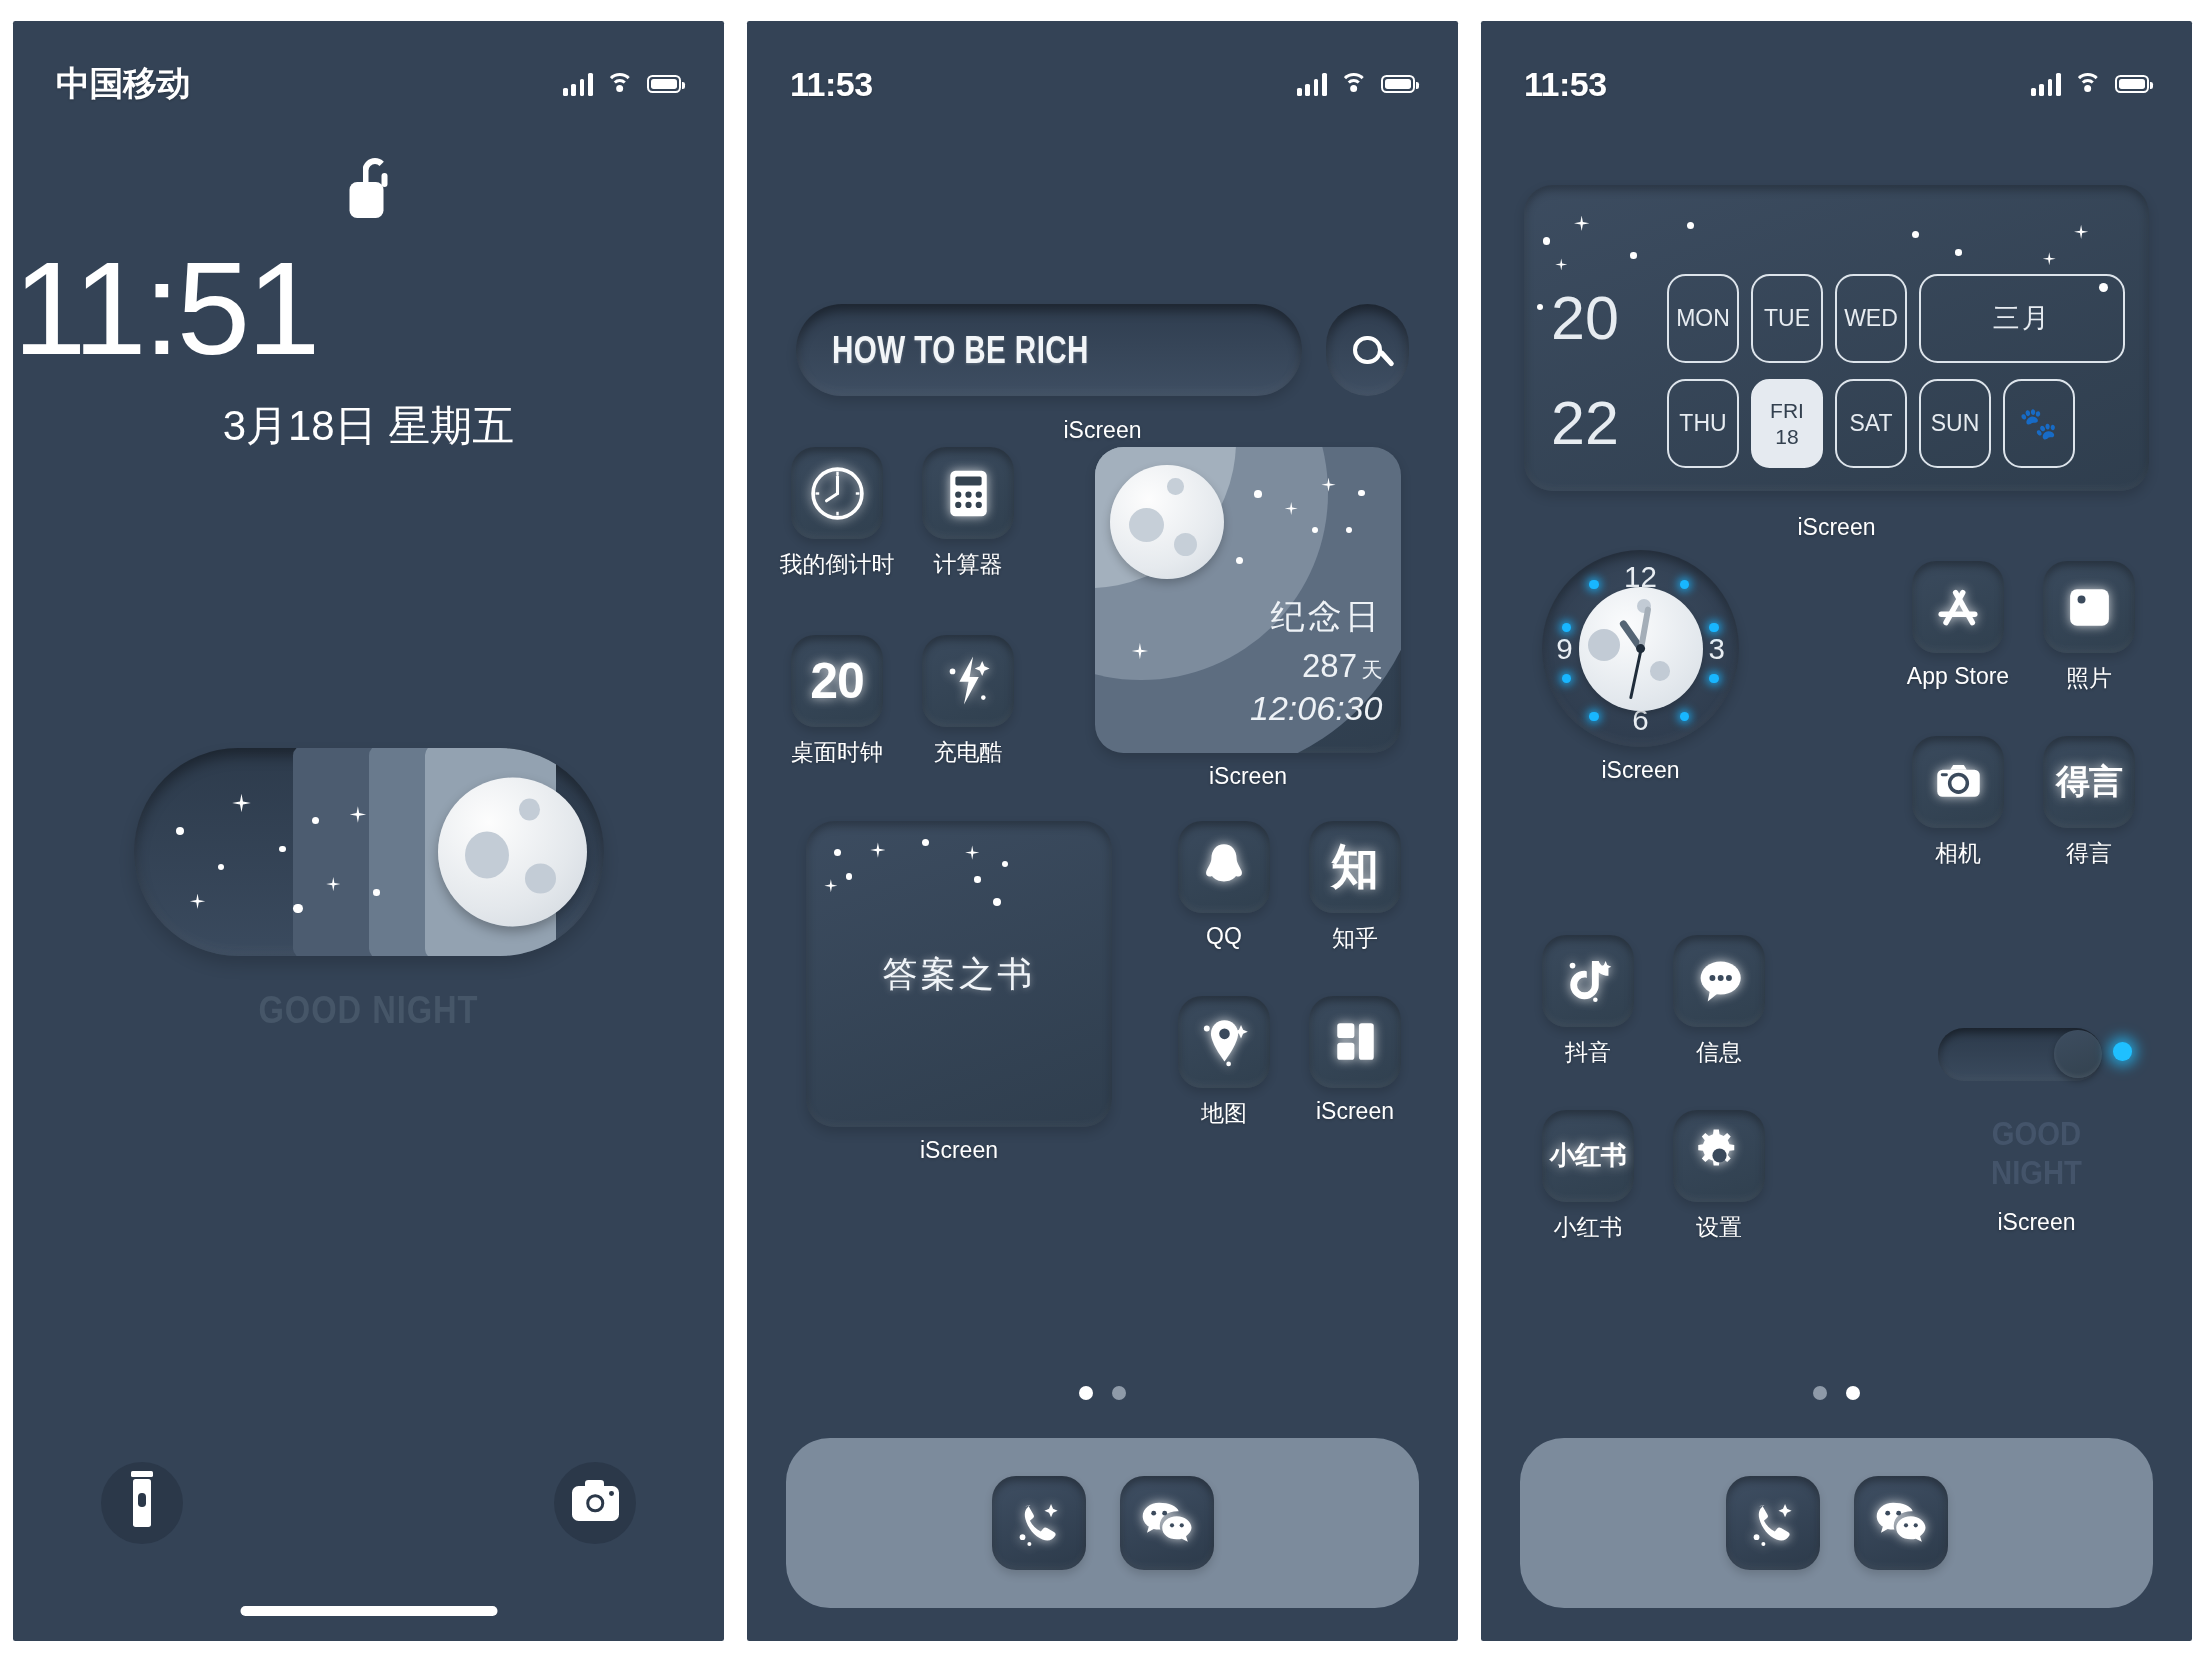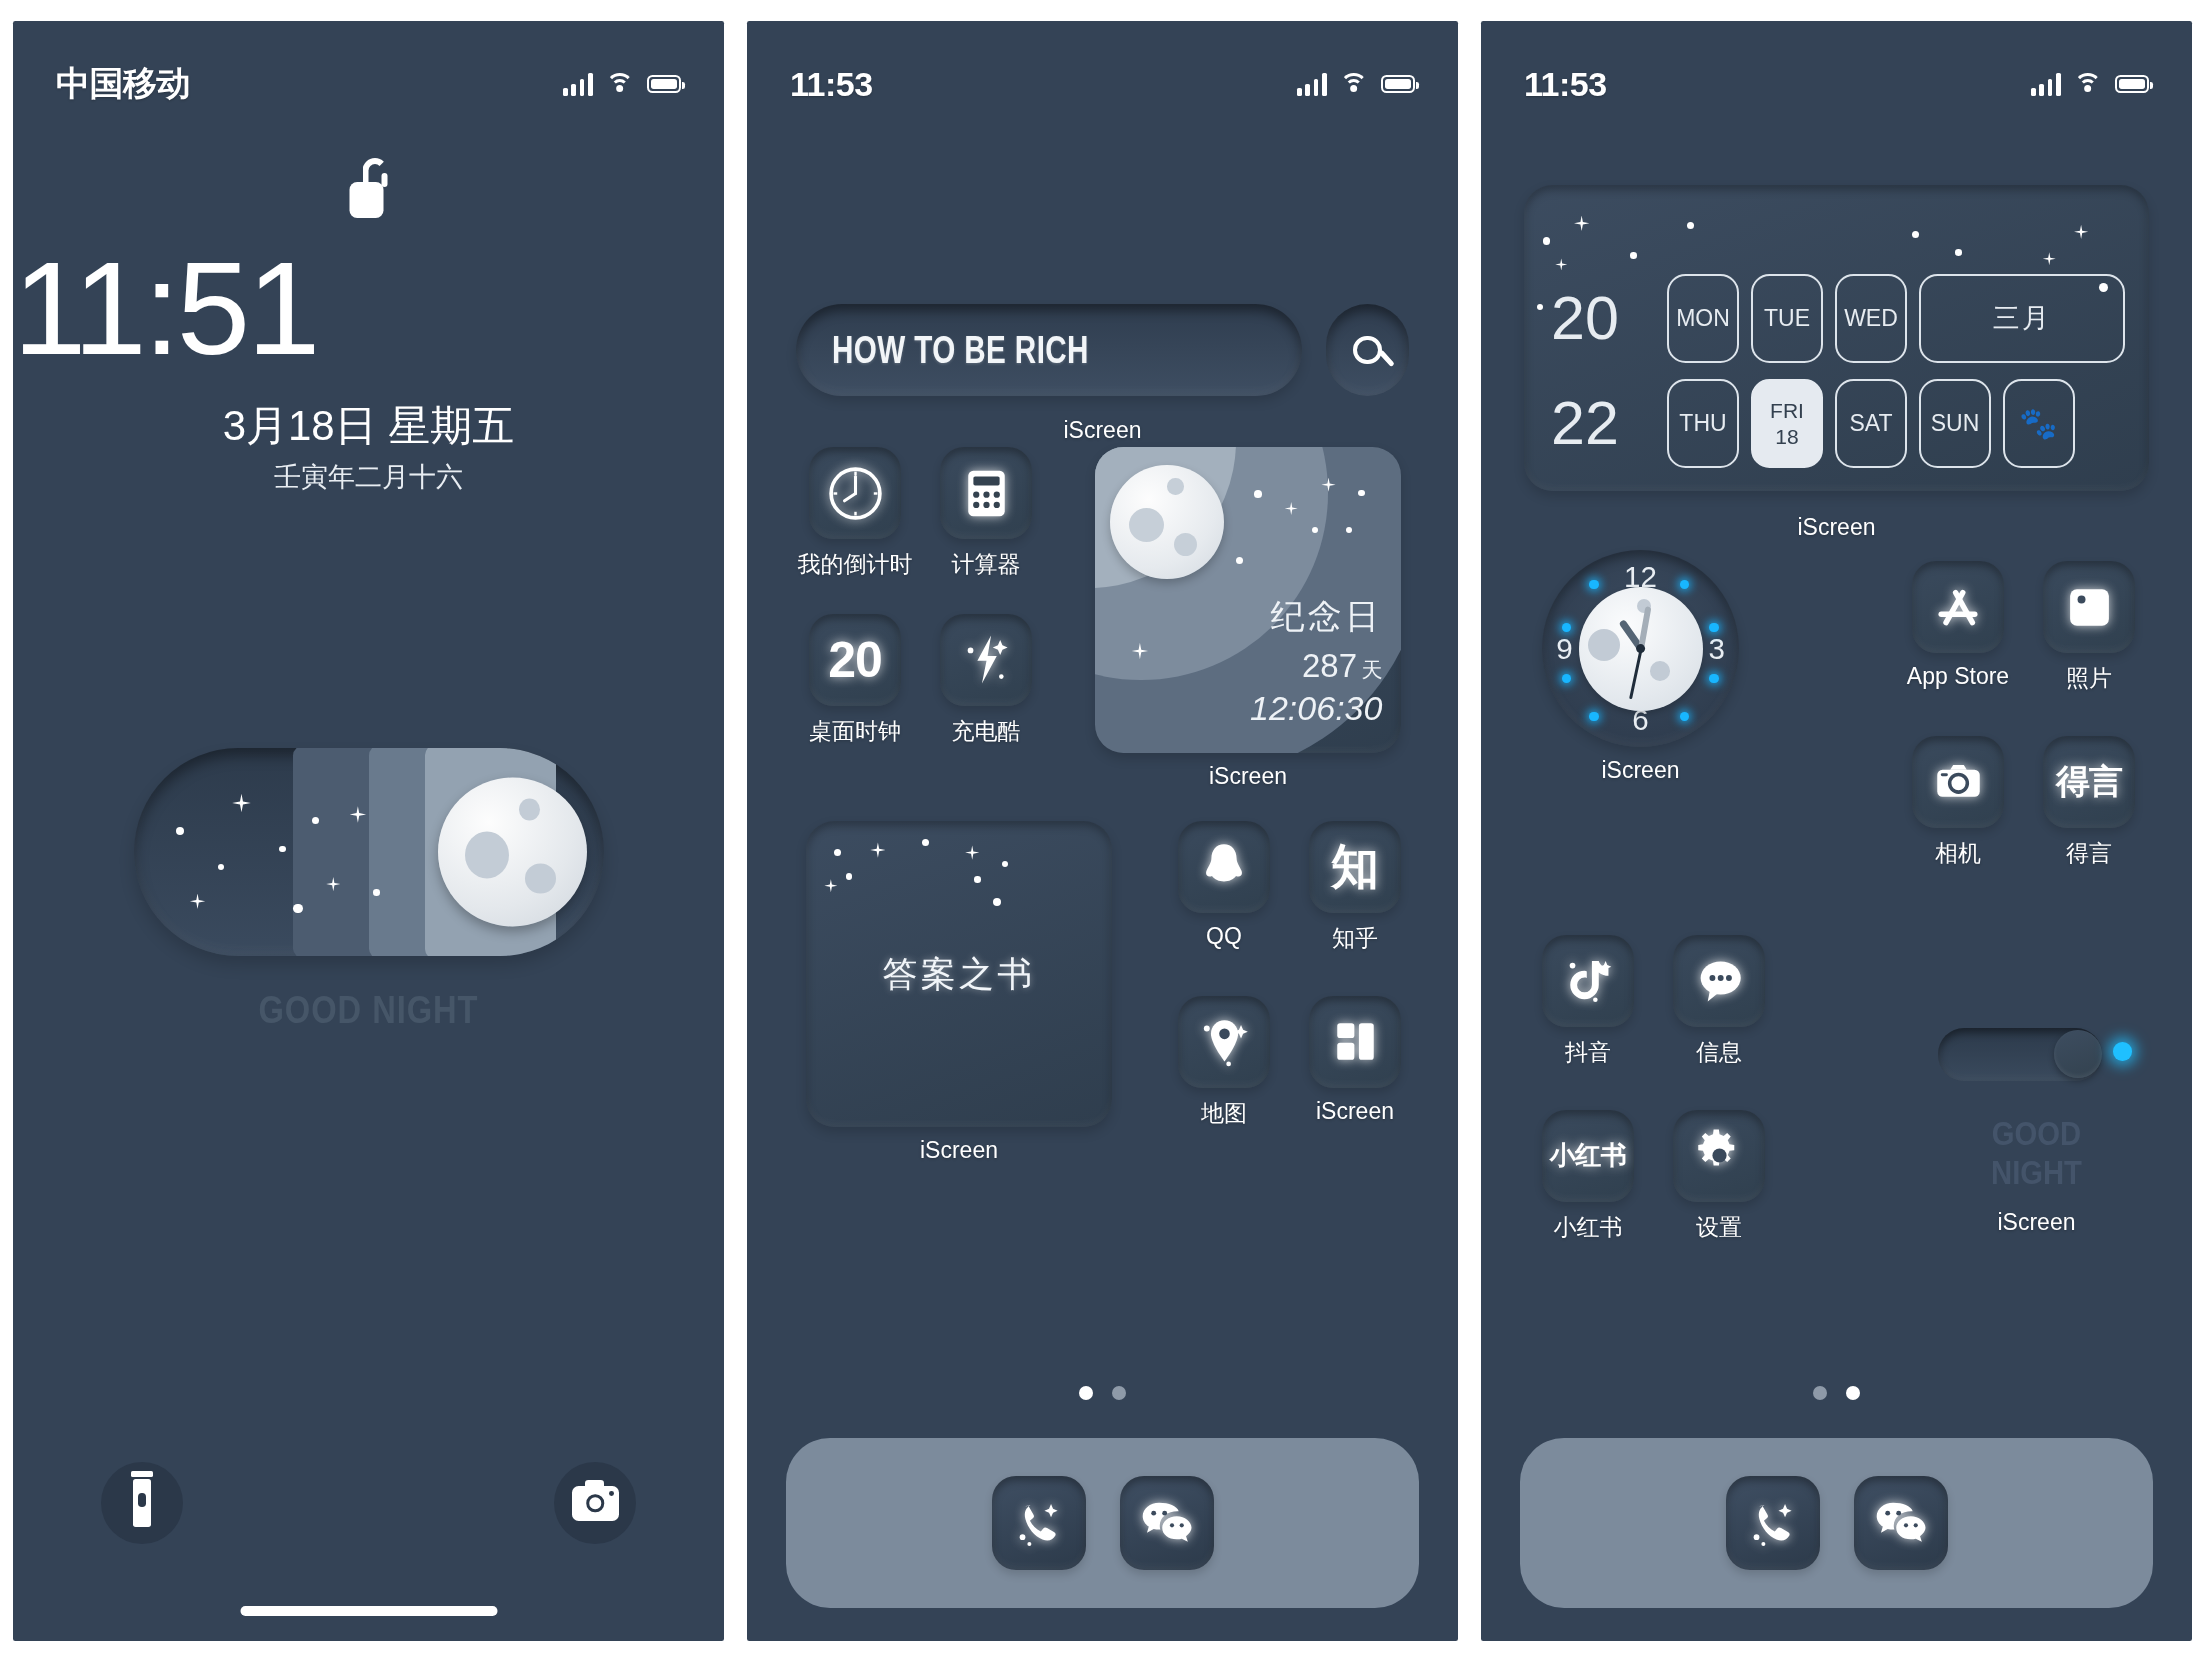--- a/index.html
+++ b/index.html
@@ -247,21 +247,20 @@
     </div>
 
     <div class="lock-lock">
       <div class="shackle"></div>
         <div class="shackle2"></div>
         <div class="body"></div>
     </div>
 
     <div class="lock-time">11:51</div>
     <div class="lock-date">3月18日 星期五</div>
-    <div class="lock-lunar">壬寅年二月十六</div>
 
     <div class="moon-slider">
       <div class="ms-band ms-b1"></div>
       <div class="ms-band ms-b2"></div>
       <div class="ms-band ms-b3"></div>
       <span class="star dot" style="left:9%;top:38%;width:8.2px;height:8.2px"></span>
       <span class="star four" style="left:21%;top:22%;width:18.6px;height:18.6px"></span>
       <span class="star dot" style="left:18%;top:56%;width:6px;height:6px"></span>
       <span class="star four" style="left:12%;top:70%;width:15.3px;height:15.3px"></span>
       <span class="star dot" style="left:31%;top:47%;width:6.6px;height:6.6px"></span>
@@ -316,21 +315,21 @@
     <div class="searchrow">
       <div class="searchbar">
         <span title="HOW TO BE RICH">HOW TO BE RICH</span>
       </div>
       <div class="searchbtn">
         <span class="mag"></span>
       </div>
     </div>
     <div class="label" style="position:absolute;top:386px;left:0;right:0">iScreen</div>
 
-    <div style="position:absolute;top:426px;left:62px;display:grid;grid-template-columns:repeat(2,92px);gap:34px 39px">
+    <div style="position:absolute;top:426px;left:44px;display:grid;grid-template-columns:repeat(2,92px);gap:55px 39px">
       <div class="cell">
         <div class="icon">
           <svg width="61" height="61" viewBox="0 0 100 100" class="glow">
             <circle cx="50" cy="50" r="40" fill="none" stroke="#fff" stroke-width="6"></circle>
             <line x1="50" y1="50" x2="50" y2="22" stroke="#fff" stroke-width="5" stroke-linecap="round"></line>
             <line x1="50" y1="50" x2="32" y2="62" stroke="#fff" stroke-width="5" stroke-linecap="round"></line>
             <line x1="50" y1="14" x2="50" y2="20" stroke="#fff" stroke-width="4"></line>
             <line x1="50" y1="80" x2="50" y2="86" stroke="#fff" stroke-width="4"></line>
             <line x1="14" y1="50" x2="20" y2="50" stroke="#fff" stroke-width="4"></line>
             <line x1="80" y1="50" x2="86" y2="50" stroke="#fff" stroke-width="4"></line>

